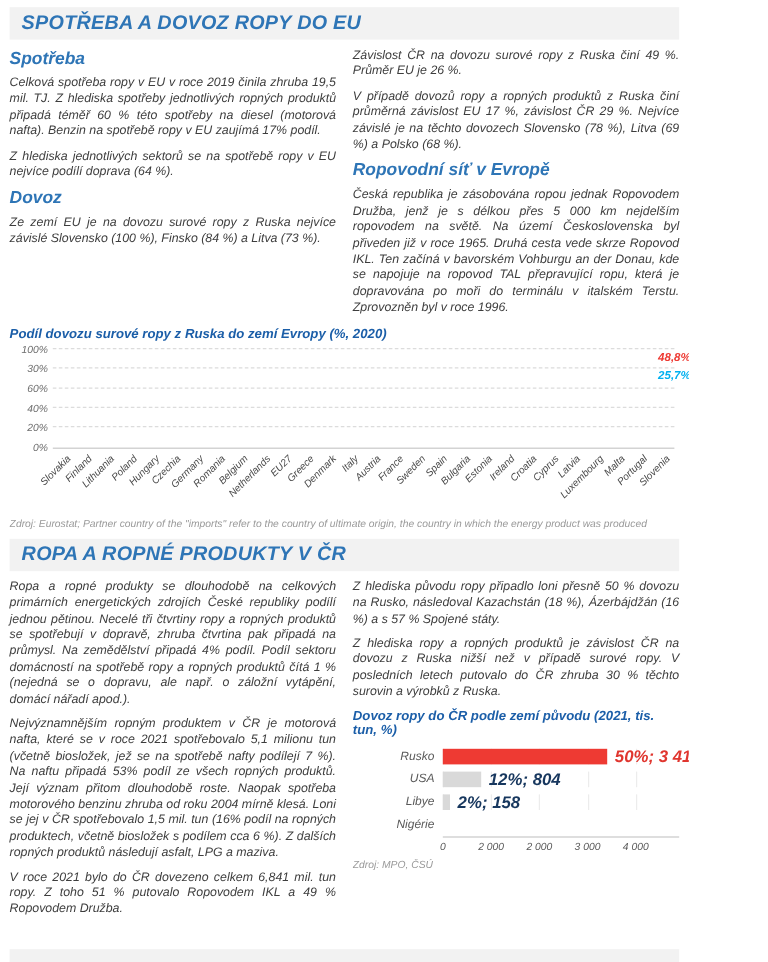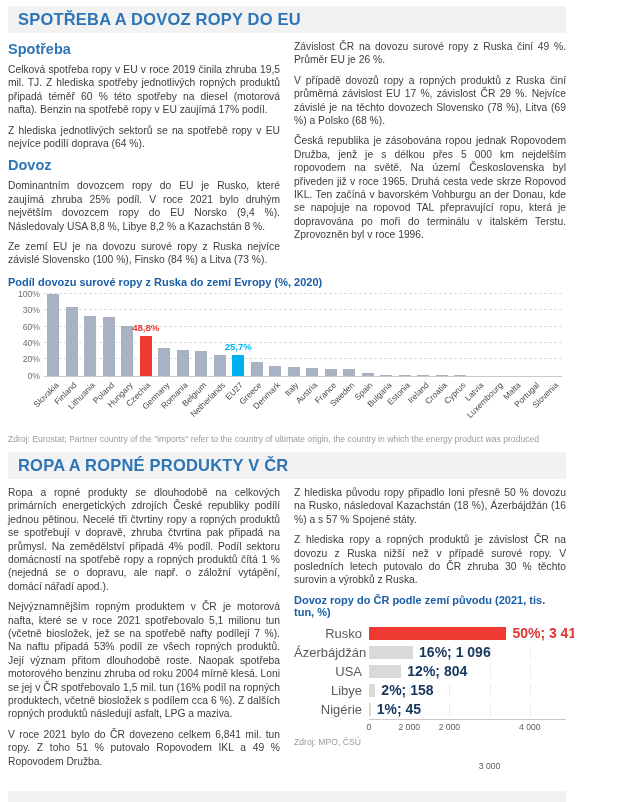--- a/index.html
+++ b/index.html
@@ -1,52 +1,53 @@
 <!DOCTYPE html>
 <html><head>
 <meta charset="utf-8">
 <style>
   html,body{margin:0;padding:0;background:#fff;}
   .page{
     width:574px;height:802px;overflow:hidden;position:relative;
     font-family:"Liberation Sans","DejaVu Sans",sans-serif;
     color:#3d3d3d;background:#fff;box-sizing:border-box;
     padding:6px 8px 0 8px;
+    font-style:italic;
   }
   .band{
     background:#f2f2f2;color:#2e75b6;font-weight:bold;font-size:16.5px;
     padding:4px 10px;margin-bottom:7px;letter-spacing:.2px;
   }
   .cols{display:flex;gap:14px;}
   .col{flex:1;min-width:0;}
   .sub-title{color:#2e75b6;font-size:14.5px;font-weight:bold;margin:1px 0 6px 0;}
   .p{font-size:10.3px;line-height:13.4px;text-align:justify;margin:0 0 7px 0;}
   .chart-title{color:#1b5ea8;font-size:11px;font-weight:bold;margin:2px 0 6px 0;}
   .src{color:#9a9a9a;font-size:8.6px;margin:3px 0 8px 0;white-space:nowrap;overflow:hidden;}
 
   
   .c1-wrap{margin-top:2px;}
   .c1-plot{position:relative;height:82px;margin-left:36px;margin-right:4px;border-bottom:1px solid #c9c9c9;}
   .c1-grid{position:absolute;left:0;right:0;height:0;border-top:1px dashed #dcdcdc;}
   .c1-ytick{position:absolute;left:-38px;width:34px;text-align:right;font-size:8.6px;color:#6e6e6e;transform:translateY(-50%);}
-  .c1-bars{position:absolute;left:0;right:0;top:0;bottom:0;display:flex;align-items:flex-end;}
+  .c1-bars{position:absolute;left:0;right:0;top:0;bottom:0;display:flex;align-items:flex-end;flex-direction:column;}
   .c1-slot{flex:1;position:relative;height:100%;display:flex;align-items:flex-end;justify-content:center;}
   .c1-bar{width:64%;background:#a9b2c3;}
   .c1-lab{position:absolute;left:50%;transform:translateX(-50%);font-size:9.6px;font-weight:bold;white-space:nowrap;}
   .c1-x{display:flex;margin-left:36px;margin-right:4px;height:54px;}
   .c1-xslot{flex:1;position:relative;}
   .c1-xslot span{
     position:absolute;top:3px;right:50%;transform:rotate(-45deg);transform-origin:100% 0;
     font-size:8.4px;color:#4a4a4a;white-space:nowrap;
   }
 
   
   .c2-wrap{margin-top:2px;}
   .c2-row{display:flex;align-items:center;height:19px;}
-  .c2-name{width:68px;text-align:right;padding-right:7px;font-size:13px;color:#5a5a5a;flex:none;}
+  .c2-name{width:68px;text-align:right;padding-right:7px;font-size:10px;color:#5a5a5a;flex:none;}
   .c2-track{flex:1;position:relative;height:13px;}
   .c2-bar{position:absolute;left:0;top:0;bottom:0;background:#d9d9d9;}
   .c2-val{position:absolute;top:0;font-size:14px;font-weight:bold;color:#17375e;line-height:13px;white-space:nowrap;text-align:right;}
   .c2-axis{position:relative;height:14px;margin-left:75px;border-top:1px solid #c9c9c9;}
   .c2-axis span{position:absolute;top:2px;transform:translateX(-50%);font-size:8.6px;color:#5a5a5a;white-space:nowrap;}
   .c2-vgrid{position:absolute;top:0;bottom:0;width:0;border-left:1px solid #ececec;}
 
   .bottom-band{position:absolute;left:8px;right:8px;bottom:0;height:11px;background:#f2f2f2;}
 </style>
 </head>
@@ -55,26 +56,26 @@
 <div class="page">
 
   <div class="band">SPOTŘEBA A DOVOZ ROPY DO EU</div>
 
   <div class="cols">
     <div class="col">
       <div class="sub-title">Spotřeba</div>
       <p class="p">Celková spotřeba ropy v EU v roce 2019 činila zhruba 19,5 mil. TJ. Z hlediska spotřeby jednotlivých ropných produktů připadá téměř 60 % této spotřeby na diesel (motorová nafta). Benzin na spotřebě ropy v EU zaujímá 17% podíl.</p>
       <p class="p">Z hlediska jednotlivých sektorů se na spotřebě ropy v EU nejvíce podílí doprava (64 %).</p>
       <div class="sub-title">Dovoz</div>
-      <p class="p">Dominantním dovozcem ropy do EU je Rusko, které zaujímá zhruba 25% podíl. V roce 2021 bylo druhým největším dovozcem ropy do EU Norsko (9,4 %). Následovaly USA 8,8 %, Libye 8,2 % a Kazachstán 8 %.</p>
       <p class="p">Ze zemí EU je na dovozu surové ropy z Ruska nejvíce závislé Slovensko (100 %), Finsko (84 %) a Litva (73 %).</p>
     </div>
     <div class="col">
       <p class="p">Závislost ČR na dovozu surové ropy z Ruska činí 49 %. Průměr EU je 26 %.</p>
       <p class="p">V případě dovozů ropy a ropných produktů z Ruska činí průměrná závislost EU 17 %, závislost ČR 29 %. Nejvíce závislé je na těchto dovozech Slovensko (78 %), Litva (69 %) a Polsko (68 %).</p>
+      <div class="sub-title">Ropovodní síť v Evropě</div>
       <p class="p">Česká republika je zásobována ropou jednak Ropovodem Družba, jenž je s délkou přes 5 000 km nejdelším ropovodem na světě. Na území Československa byl přiveden již v roce 1965. Druhá cesta vede skrze Ropovod IKL. Ten začíná v bavorském Vohburgu an der Donau, kde se napojuje na ropovod TAL přepravující ropu, která je dopravována po moři do terminálu v italském Terstu. Zprovozněn byl v roce 1996.</p>
     </div>
   </div>
 
   <div class="c1-wrap">
     <div class="chart-title">Podíl dovozu surové ropy z Ruska do zemí Evropy (%, 2020)</div>
     <div class="c1-plot" id="c1-plot">
         <div class="c1-grid" style="bottom: 0%; border-top: none;">
           <span class="c1-ytick">0%</span>
         </div>
@@ -289,32 +290,20 @@
             <div class="c2-row">
               <div class="c2-name">Rusko</div>
               <div class="c2-track">
                 <div class="c2-vgrid" style="left: 0%;"></div>
                 <div class="c2-vgrid" style="left: 20.4082%;"></div>
                 <div class="c2-vgrid" style="left: 40.8163%;"></div>
                 <div class="c2-vgrid" style="left: 61.2245%;"></div>
                 <div class="c2-vgrid" style="left: 81.6327%;"></div>
                 <div class="c2-bar" style="width: 69.7347%; background: rgb(238, 58, 51);"></div>
                 <span class="c2-val" style="left: calc(69.7347% + 6px); color: rgb(224, 54, 47);">50%; 3 417</span>
-              </div>
-            </div>
-            <div class="c2-row">
-              <div class="c2-name">Ázerbájdžán</div>
-              <div class="c2-track">
-                <div class="c2-vgrid" style="left: 0%;"></div>
-                <div class="c2-vgrid" style="left: 20.4082%;"></div>
-                <div class="c2-vgrid" style="left: 40.8163%;"></div>
-                <div class="c2-vgrid" style="left: 61.2245%;"></div>
-                <div class="c2-vgrid" style="left: 81.6327%;"></div>
-                <div class="c2-bar" style="width: 22.3673%;"></div>
-                <span class="c2-val" style="left: calc(22.3673% + 6px);">16%; 1 096</span>
               </div>
             </div>
             <div class="c2-row">
               <div class="c2-name">USA</div>
               <div class="c2-track">
                 <div class="c2-vgrid" style="left: 0%;"></div>
                 <div class="c2-vgrid" style="left: 20.4082%;"></div>
                 <div class="c2-vgrid" style="left: 40.8163%;"></div>
                 <div class="c2-vgrid" style="left: 61.2245%;"></div>
                 <div class="c2-vgrid" style="left: 81.6327%;"></div>
@@ -329,36 +318,27 @@
                 <div class="c2-vgrid" style="left: 20.4082%;"></div>
                 <div class="c2-vgrid" style="left: 40.8163%;"></div>
                 <div class="c2-vgrid" style="left: 61.2245%;"></div>
                 <div class="c2-vgrid" style="left: 81.6327%;"></div>
                 <div class="c2-bar" style="width: 3.22449%;"></div>
                 <span class="c2-val" style="left: calc(3.22449% + 6px);">2%; 158</span>
               </div>
             </div>
             <div class="c2-row">
               <div class="c2-name">Nigérie</div>
-              <div class="c2-track">
-                <div class="c2-vgrid" style="left: 0%;"></div>
-                <div class="c2-vgrid" style="left: 20.4082%;"></div>
-                <div class="c2-vgrid" style="left: 40.8163%;"></div>
-                <div class="c2-vgrid" style="left: 61.2245%;"></div>
-                <div class="c2-vgrid" style="left: 81.6327%;"></div>
-                <div class="c2-bar" style="width: 0.918367%;"></div>
-                <span class="c2-val" style="left: calc(0.918367% + 6px);">1%; 45</span>
-              </div>
             </div>
           </div>
         <div class="c2-axis" id="c2-axis">
             <span style="left: 0%;">0</span>
             <span style="left: 20.4082%;">2 000</span>
             <span style="left: 40.8163%;">2 000</span>
-            <span style="left: 61.2245%; margin-top: 39px;">3 000</span>
+            <span style="left: 61.2245%;">3 000</span>
             <span style="left: 81.6327%;">4 000</span>
           </div>
         <div class="src">Zdroj: MPO, ČSÚ</div>
       </div>
     </div>
   </div>
 
   <div class="bottom-band"></div>
 </div>
 

